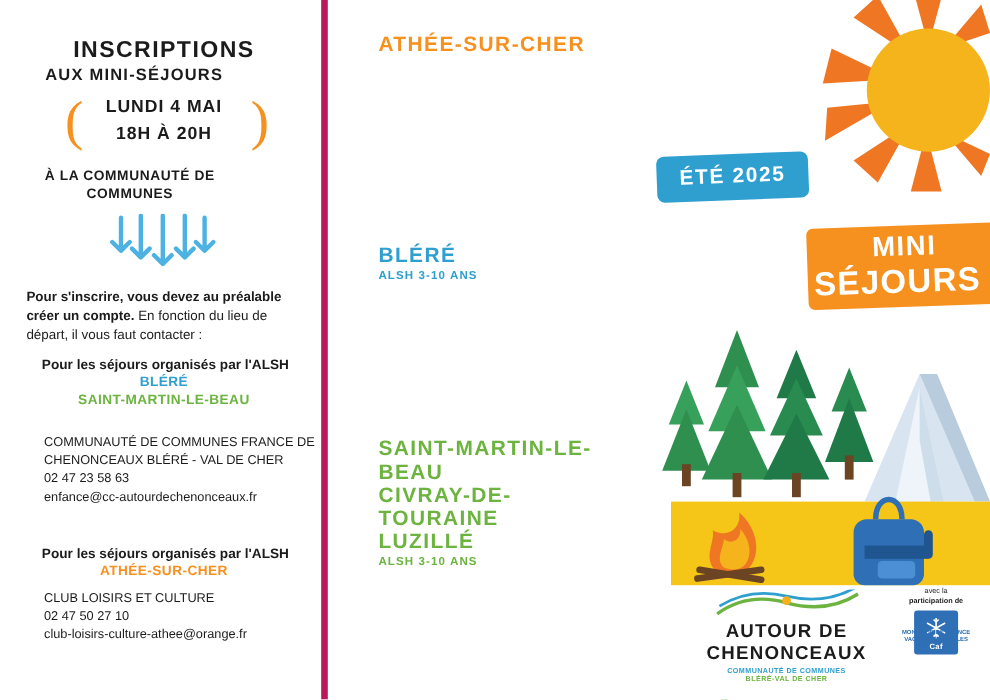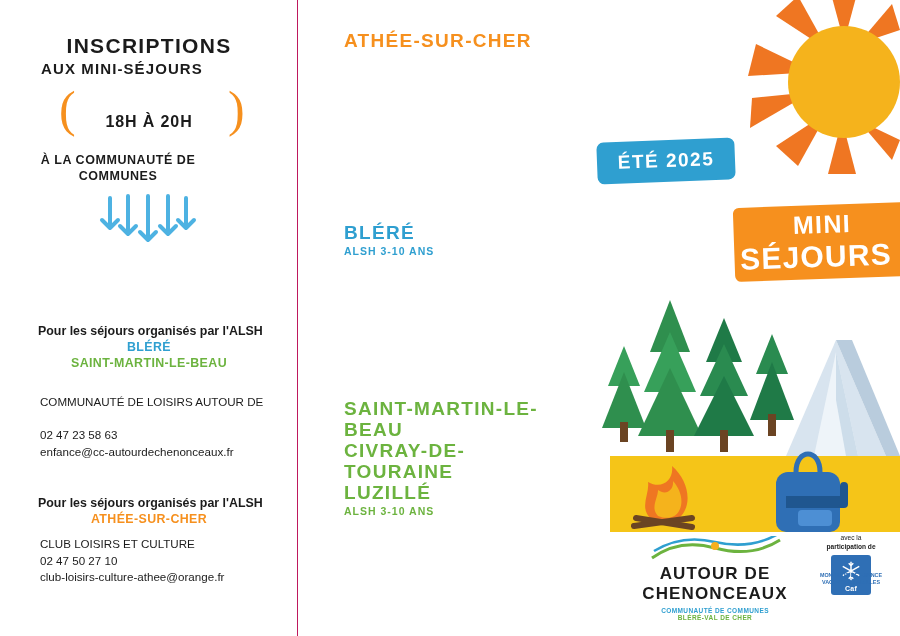--- a/index.html
+++ b/index.html
@@ -10,21 +10,21 @@
     font-family:"Liberation Sans", sans-serif;
     position:relative;
     overflow:hidden;
   }
   .page { position:absolute; inset:0; }
 
   
   .left-col {
     position:absolute; left:0; top:0; width:298px; height:636px;
     background:#ffffff;
-    border-right:1px solid #be185d;
+    border-right:6px solid #be185d;
   }
   .ins-title {
     position:absolute; top:34px; left:0; width:298px;
     text-align:center;
     font-size:21px; font-weight:bold; letter-spacing:1.3px;
     color:#1b1b1b;
   }
   .ins-sub {
     position:absolute; top:60px; left:0; width:244px;
     text-align:center;
@@ -196,46 +196,50 @@
 
 <div class="page">
 
   <div class="left-col">
     <div class="ins-title">INSCRIPTIONS</div>
     <div class="ins-sub">AUX MINI-SÉJOURS</div>
 
     <div class="date-wrap">
       <span class="paren l">(</span>
       <span class="paren r">)</span>
+      <div class="date-line1">LUNDI 4 MAI</div>
       <div class="date-line2">18H À 20H</div>
     </div>
 
     <div class="addr">
       <span>À LA COMMUNAUTÉ DE COMMUNES</span><br>
     </div>
 
     <div class="arrows">
       <svg width="100" height="56" viewBox="0 0 100 56">
         <g fill="none" stroke="#4db2e2" stroke-width="4" stroke-linecap="round" stroke-linejoin="round">
           <path d="M12 4 L12 34 L4 26 M12 34 L20 26"></path>
           <path d="M30 2 L30 40 L22 32 M30 40 L38 32"></path>
           <path d="M50 2 L50 46 L42 38 M50 46 L58 38"></path>
           <path d="M70 2 L70 40 L62 32 M70 40 L78 32"></path>
           <path d="M88 4 L88 34 L80 26 M88 34 L96 26"></path>
         </g>
       </svg>
     </div>
 
+    <div class="para1">
+      <b>Pour s'inscrire, vous devez au préalable créer un compte.</b><span> En fonction du lieu de départ, il vous faut contacter :</span>
+    </div>
 
     <div class="sec-a-title">Pour les séjours organisés par l'ALSH</div>
     <div class="sec-a-blere">BLÉRÉ</div>
     <div class="sec-a-smlb">SAINT-MARTIN-LE-BEAU</div>
     <div class="sec-a-body">
-      <span>COMMUNAUTÉ DE LOISIRS AUTOUR DE</span><br>
-      <br>
+      <span>COMMUNAUTÉ DE COMMUNES FRANCE DE</span><br>
+      <span>CHENONCEAUX BLÉRÉ - VAL DE CHER</span><br>
       <span>02 47 23 58 63</span><br>
       <span>enfance@cc-autourdechenonceaux.fr</span>
     </div>
 
     <div class="sec-b-title">Pour les séjours organisés par l'ALSH</div>
     <div class="sec-b-athee">ATHÉE-SUR-CHER</div>
     <div class="sec-b-body">
       <span>CLUB LOISIRS ET CULTURE</span><br>
       <span>02 47 50 27 10</span><br>
       <span>club-loisirs-culture-athee@orange.fr</span>

